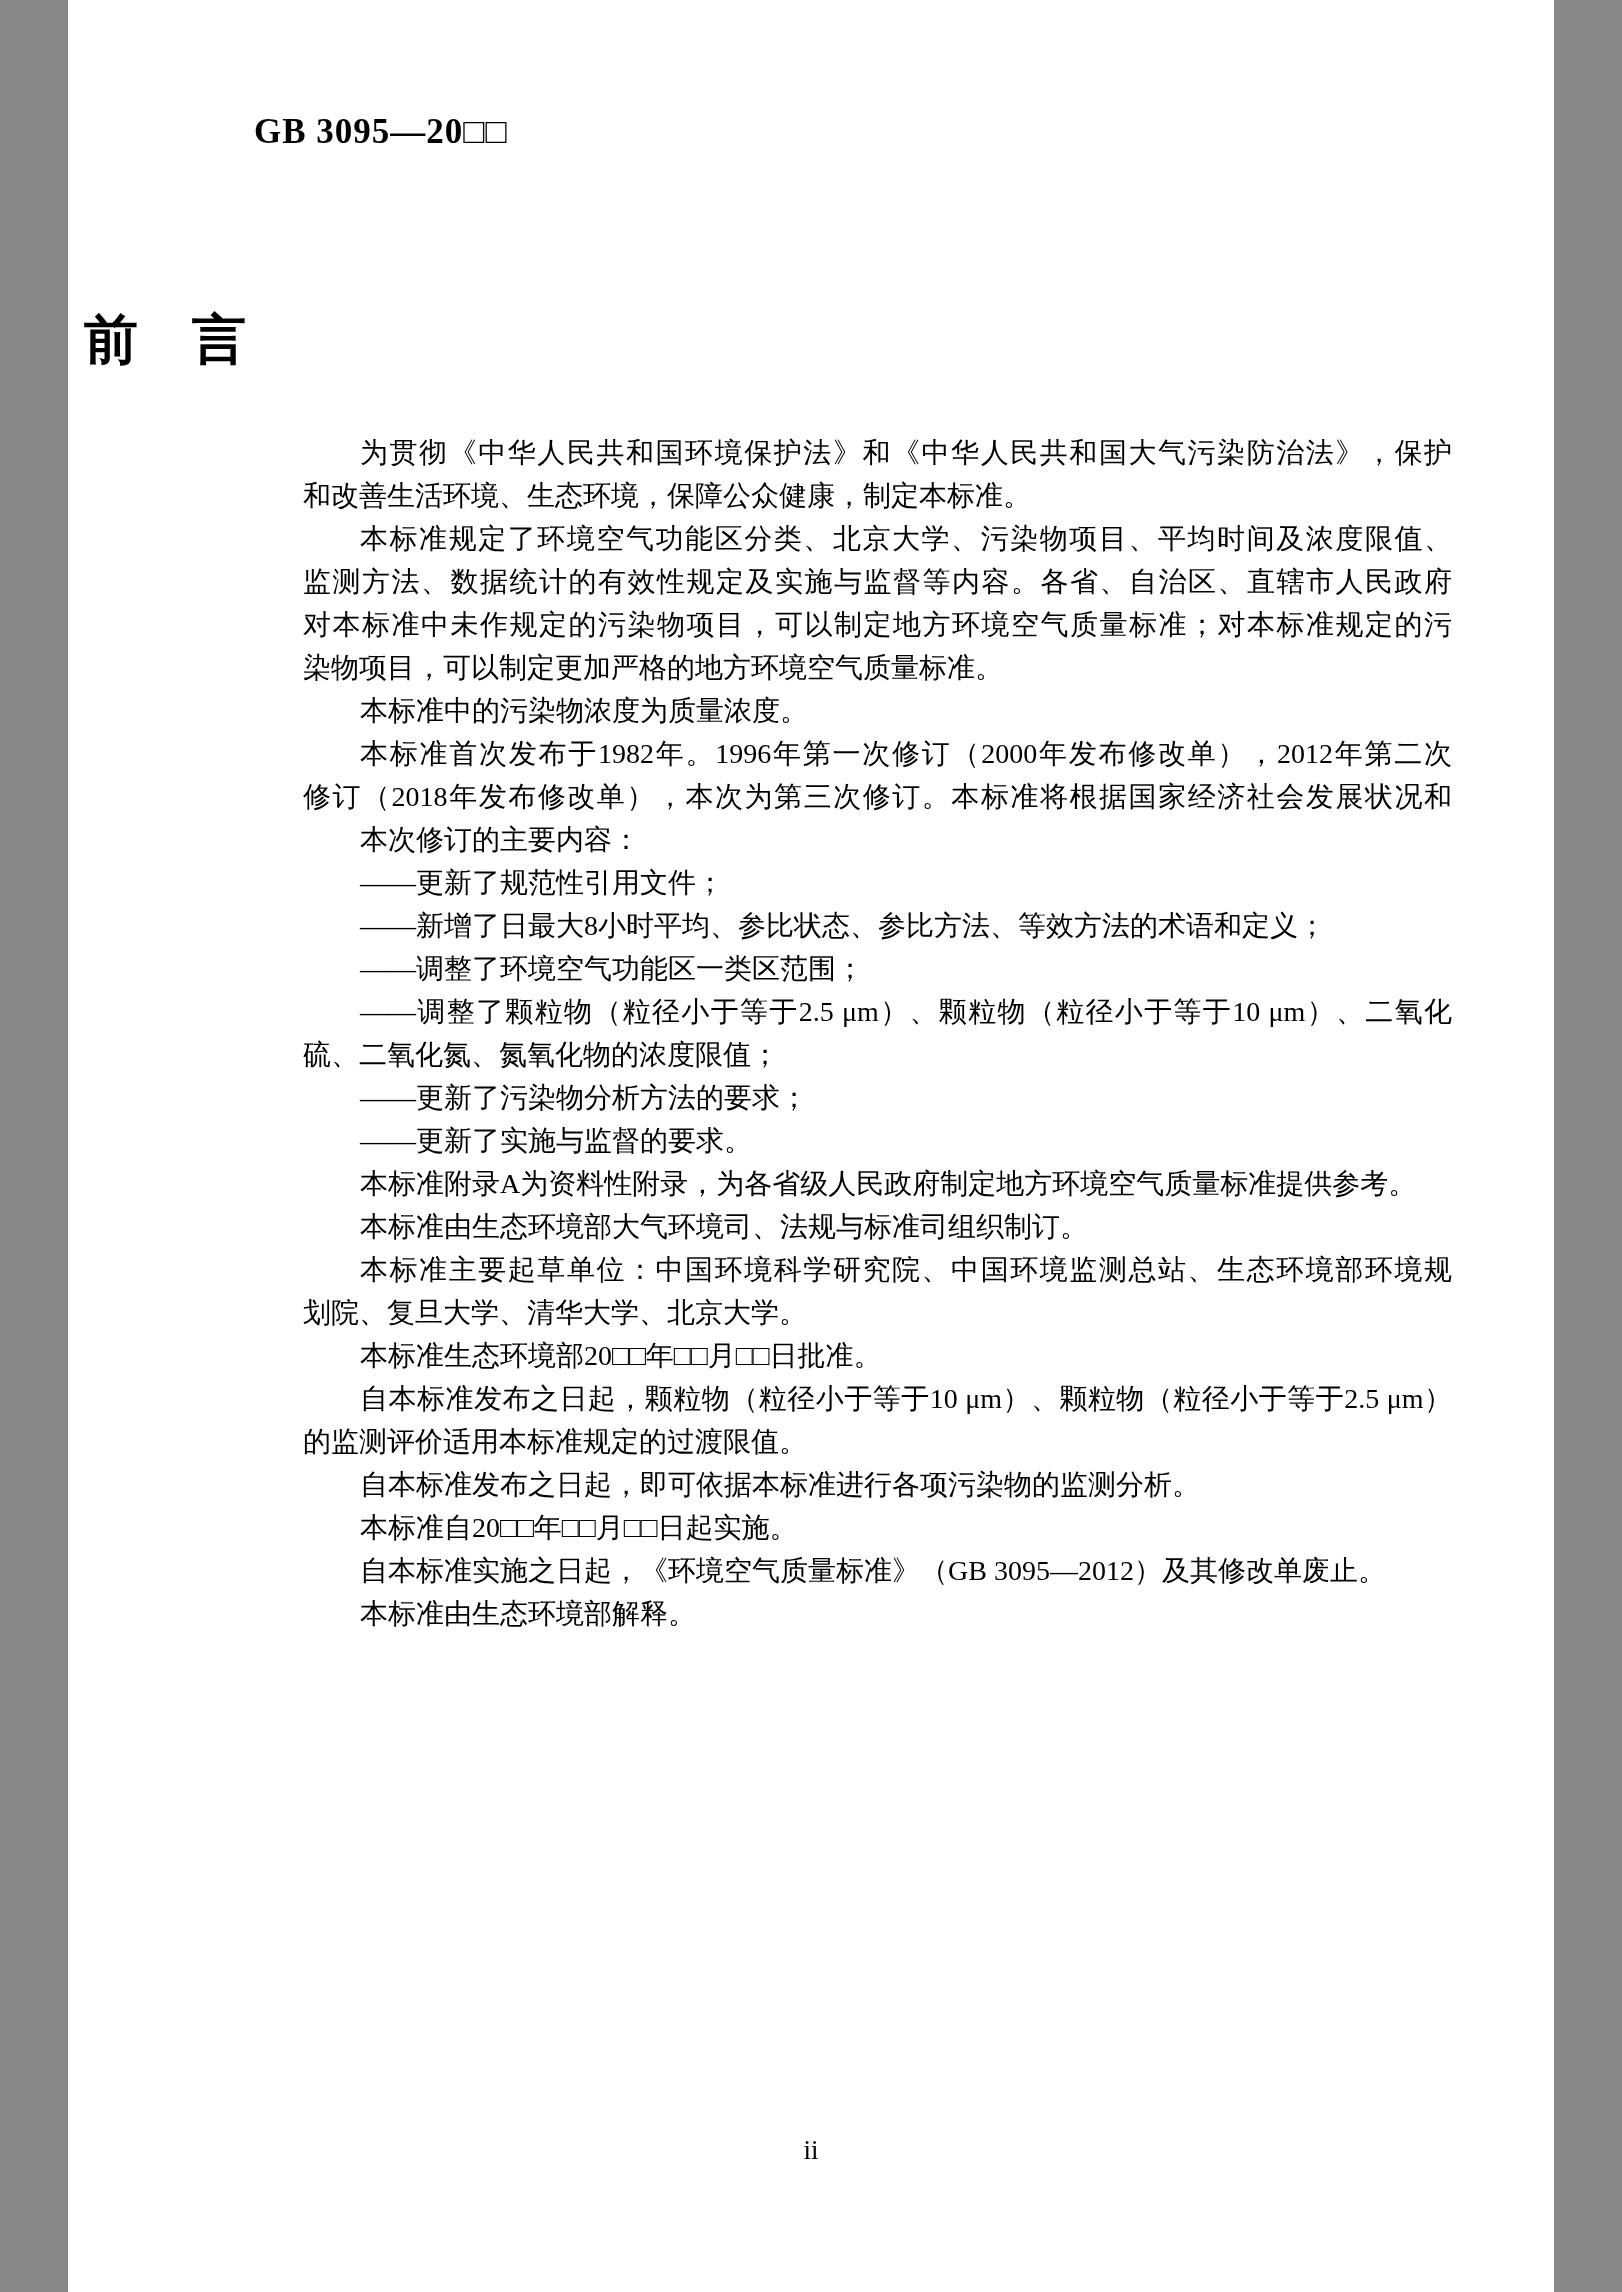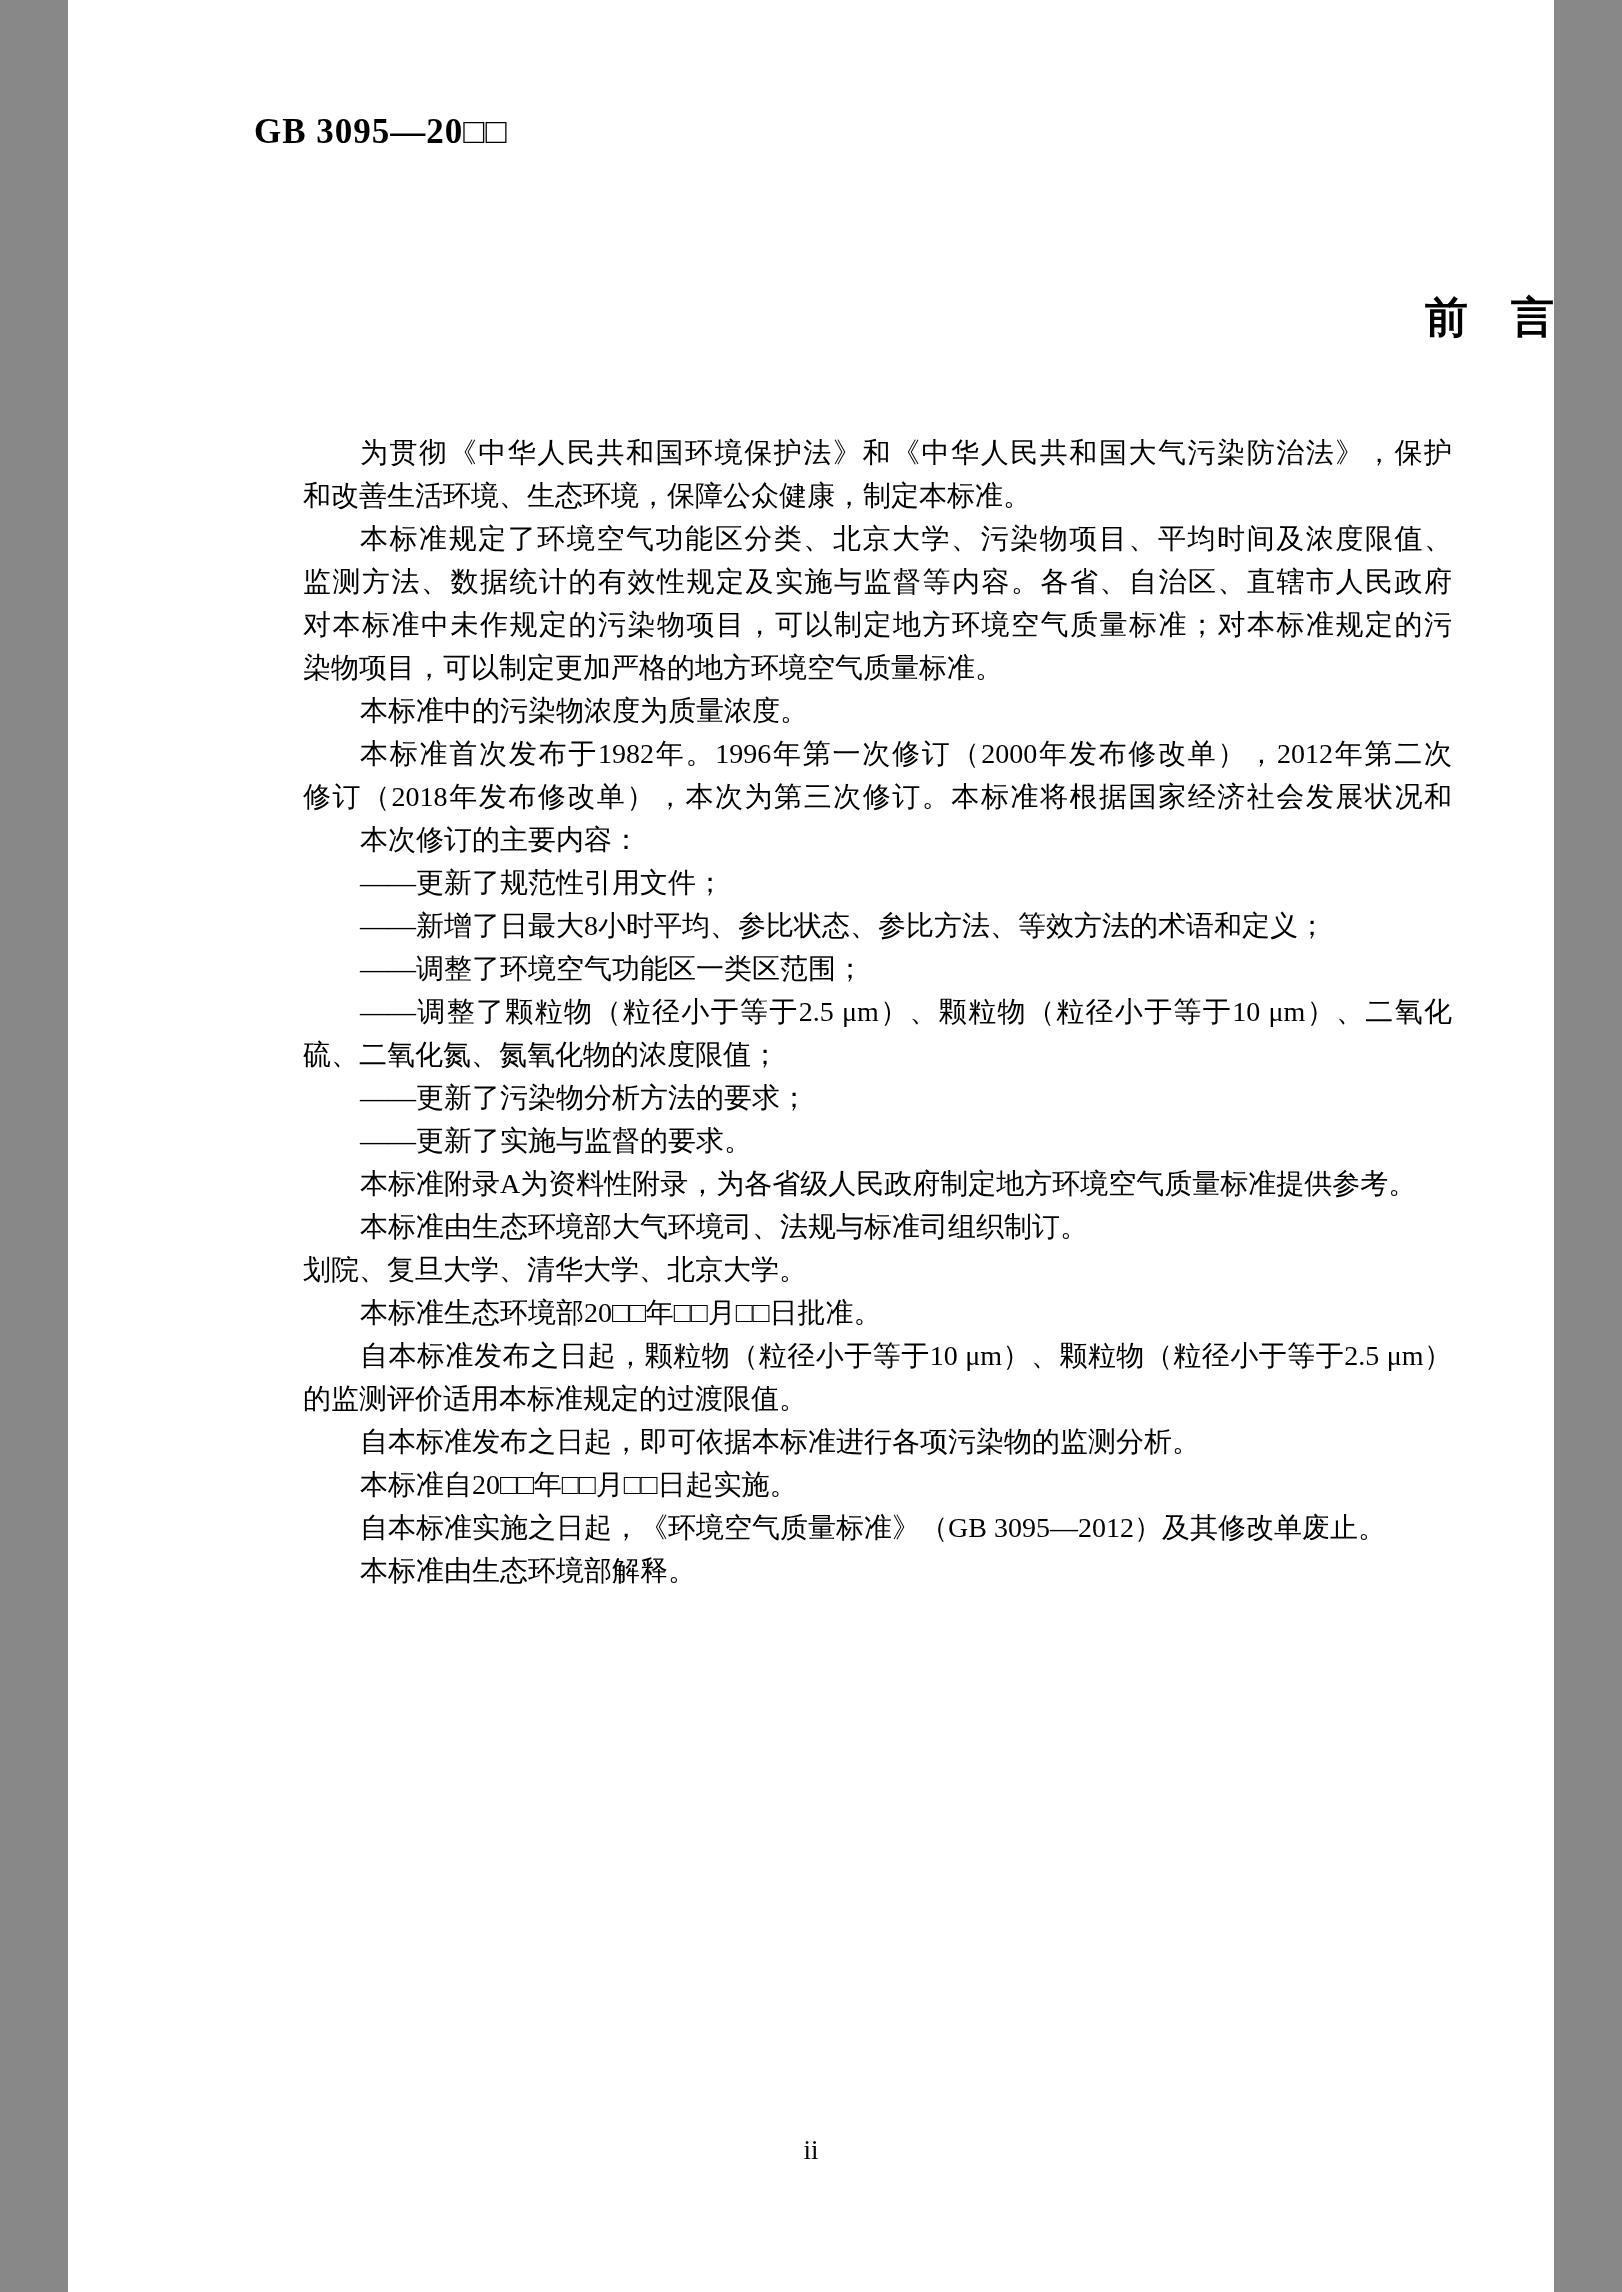--- a/index.html
+++ b/index.html
@@ -20,24 +20,24 @@
     font-size: 35px;
     font-weight: bold;
     letter-spacing: 1px;
     white-space: nowrap;
   }
   .doc-title {
     position: absolute;
     left: 0;
     top: 294px;
     width: 100%;
-    margin: 0;
-    text-align: right;
+    margin: 16px;
+    text-align: left;
     font-family: "Liberation Sans", "DejaVu Sans", sans-serif;
-    font-size: 43px;
+    font-size: 54px;
     font-weight: bold;
     line-height: 1.1;
   }
   .body-text {
     position: absolute;
     left: 235px;
     top: 431px;
     width: 1149px;
     font-size: 28px;
     line-height: 43px;
@@ -79,20 +79,21 @@
     <div class="ln ind">本次修订的主要内容：</div>
     <div class="ln ind">——更新了规范性引用文件；</div>
     <div class="ln ind">——新增了日最大8小时平均、参比状态、参比方法、等效方法的术语和定义；</div>
     <div class="ln ind">——调整了环境空气功能区一类区范围；</div>
     <div class="ln ind j">——调整了颗粒物（粒径小于等于2.5 μm）、颗粒物（粒径小于等于10 μm）、二氧化</div>
     <div class="ln">硫、二氧化氮、氮氧化物的浓度限值；</div>
     <div class="ln ind">——更新了污染物分析方法的要求；</div>
     <div class="ln ind">——更新了实施与监督的要求。</div>
     <div class="ln ind">本标准附录A为资料性附录，为各省级人民政府制定地方环境空气质量标准提供参考。</div>
     <div class="ln ind">本标准由生态环境部大气环境司、法规与标准司组织制订。</div>
+    <div class="ln ind j">本标准主要起草单位：中国环境科学研究院、中国环境监测总站、生态环境部环境规</div>
     <div class="ln">划院、复旦大学、清华大学、北京大学。</div>
     <div class="ln ind">本标准生态环境部20□□年□□月□□日批准。</div>
     <div class="ln ind j">自本标准发布之日起，颗粒物（粒径小于等于10 μm）、颗粒物（粒径小于等于2.5 μm）</div>
     <div class="ln">的监测评价适用本标准规定的过渡限值。</div>
     <div class="ln ind">自本标准发布之日起，即可依据本标准进行各项污染物的监测分析。</div>
     <div class="ln ind">本标准自20□□年□□月□□日起实施。</div>
     <div class="ln ind">自本标准实施之日起，《环境空气质量标准》（GB 3095—2012）及其修改单废止。</div>
     <div class="ln ind">本标准由生态环境部解释。</div>
   </div>
 

